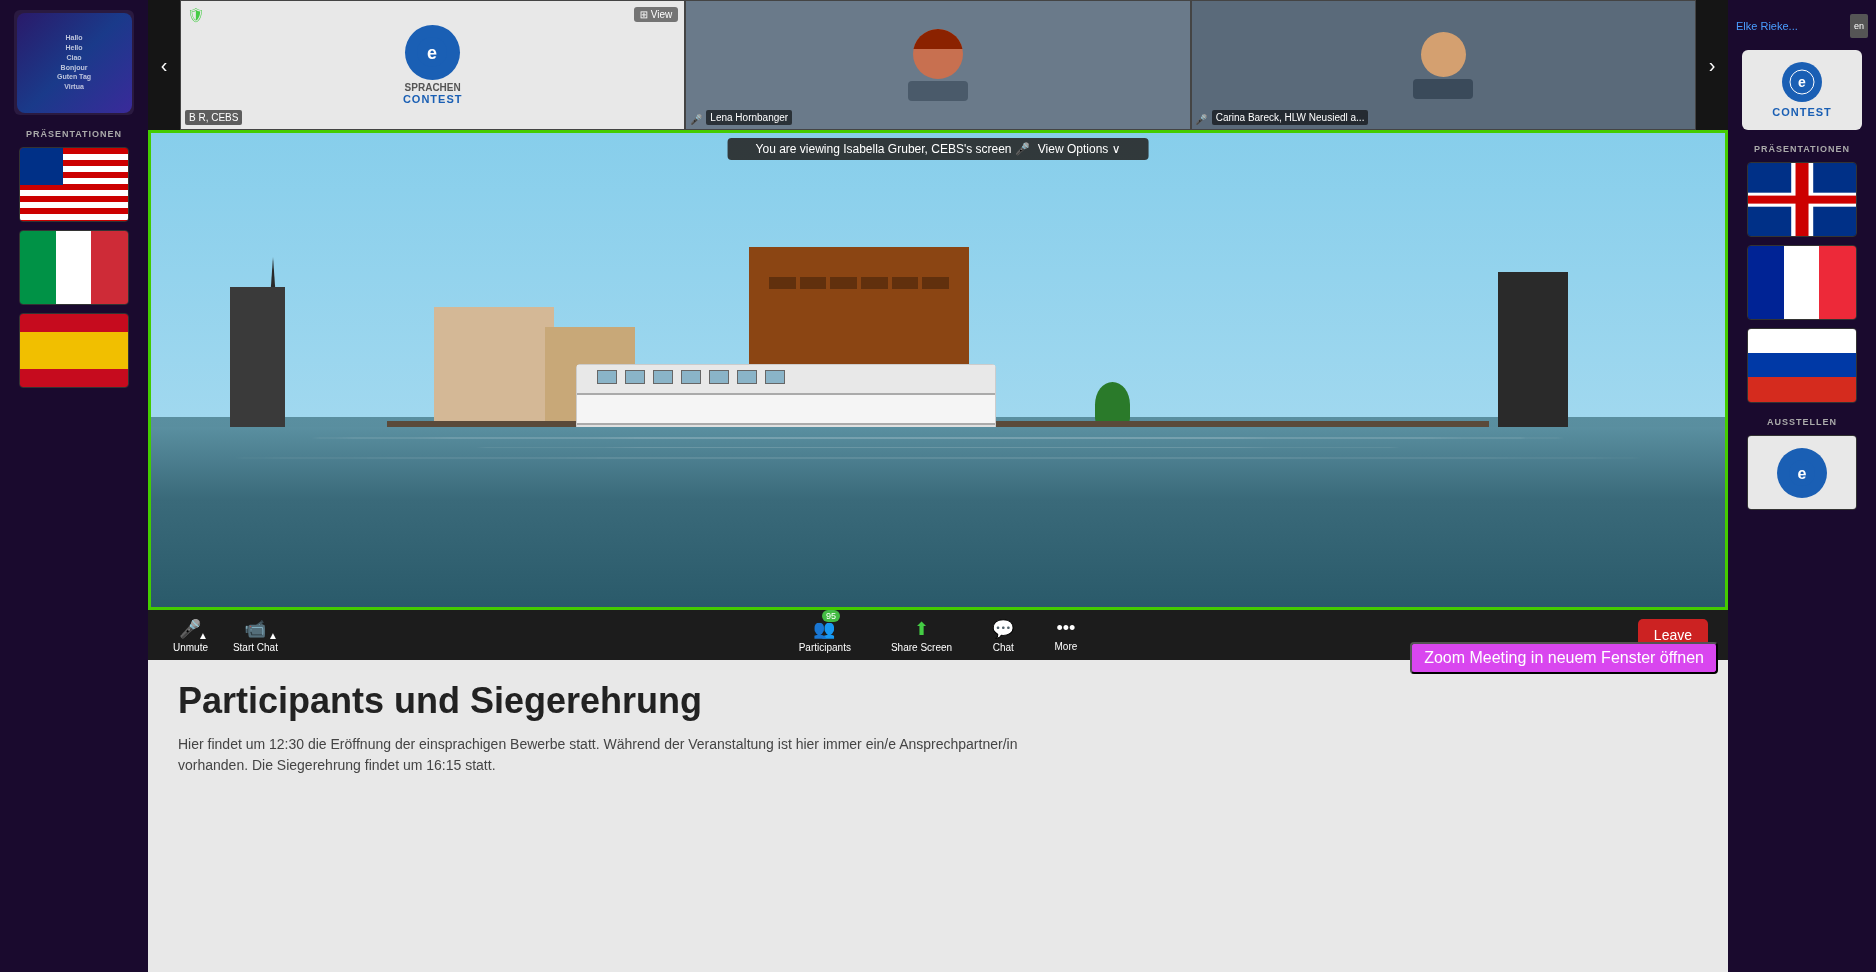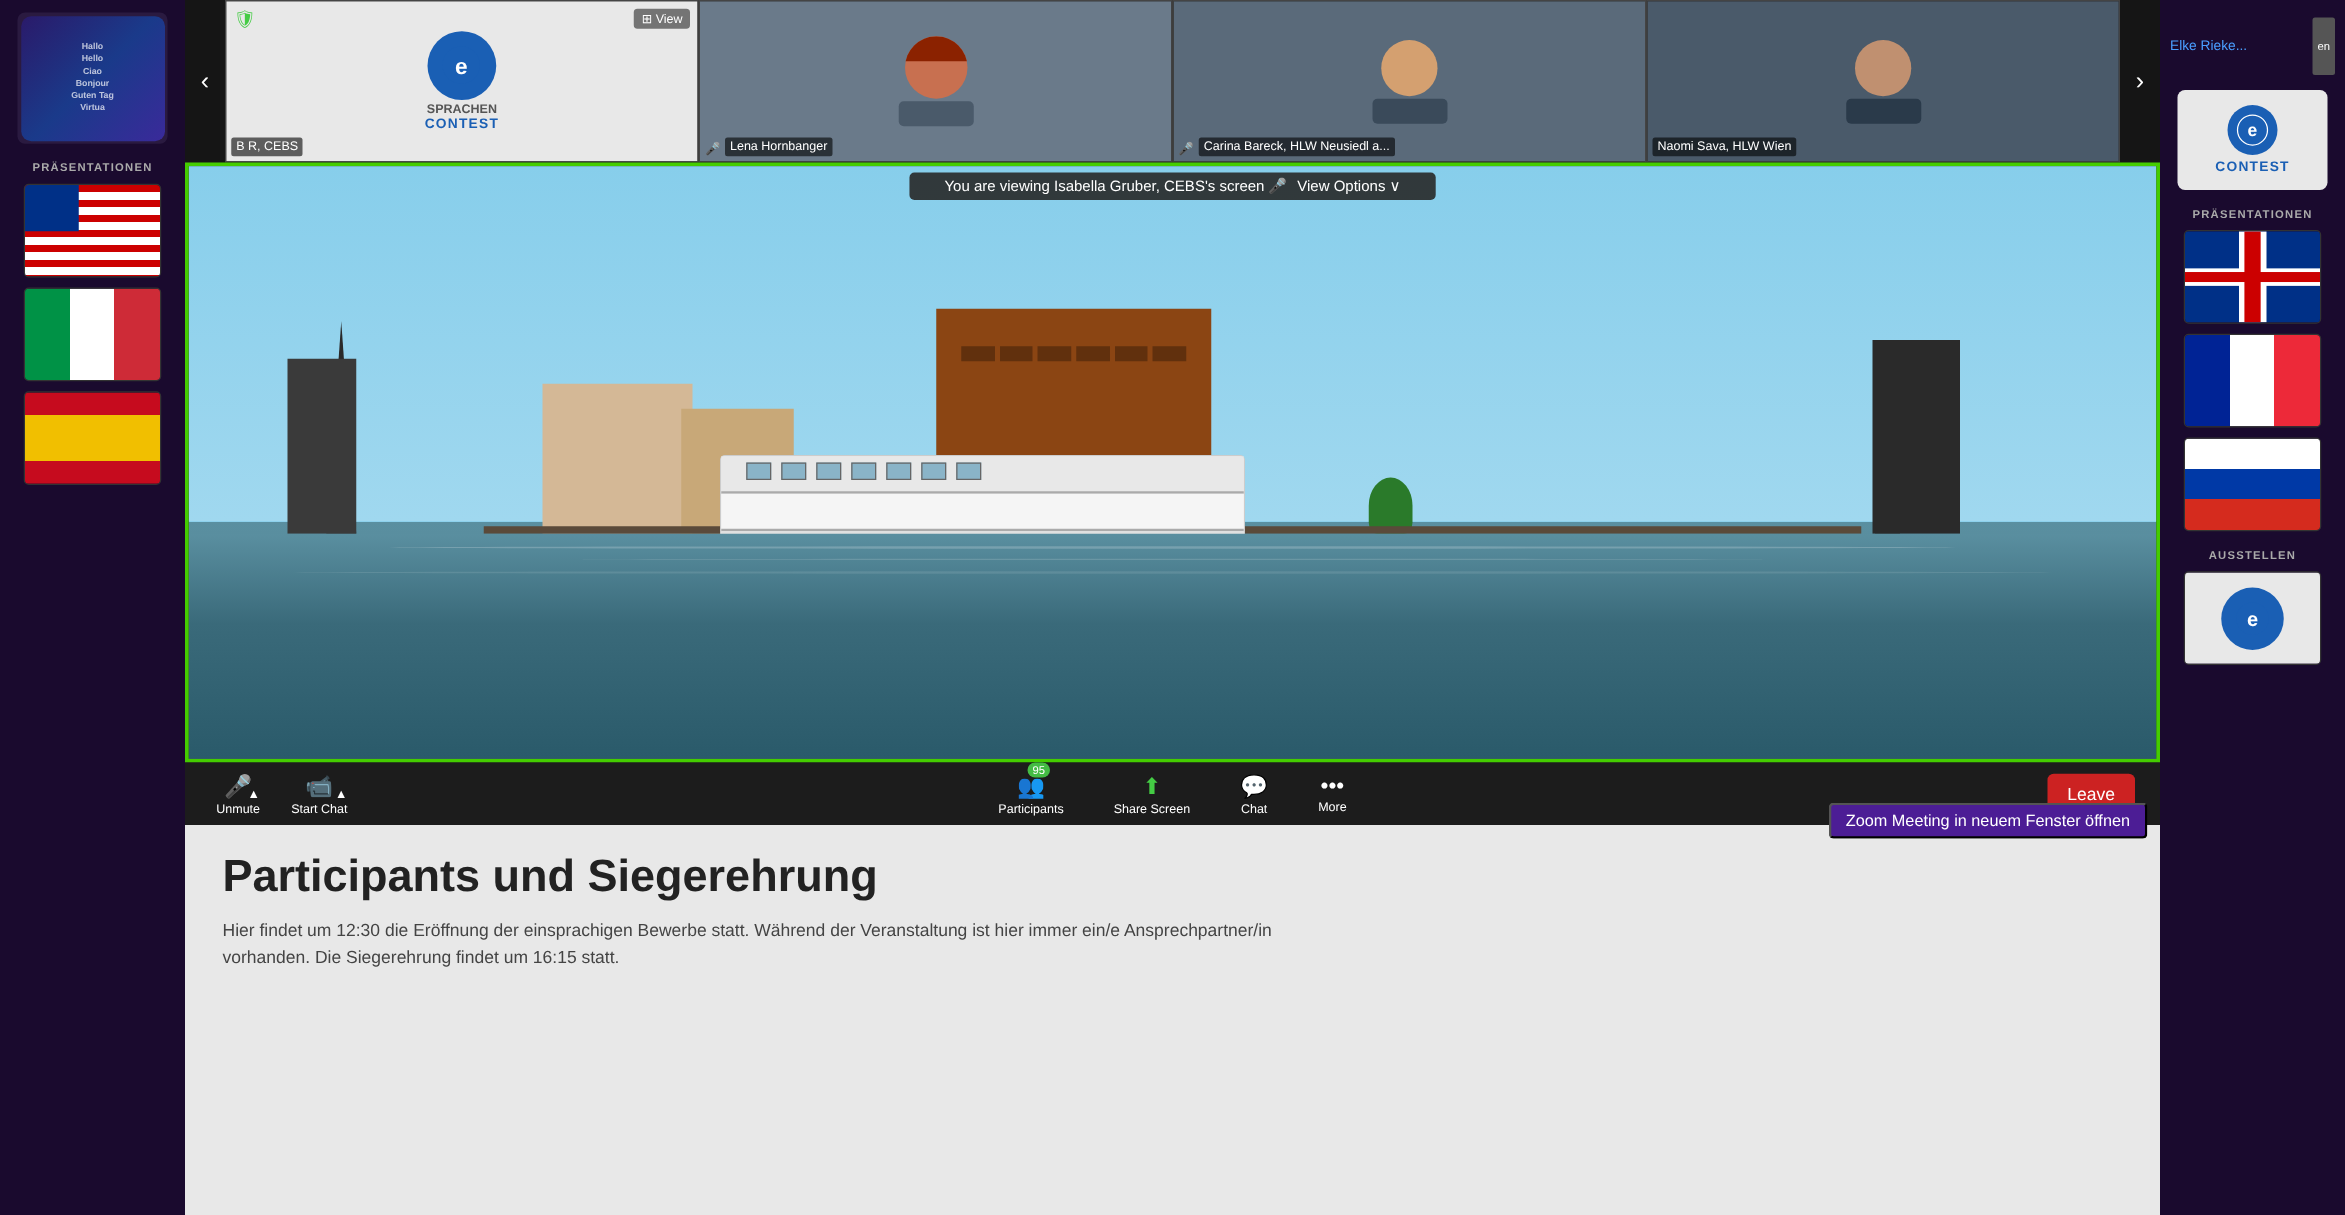--- a/index.html
+++ b/index.html
@@ -112,21 +112,21 @@
 
     .user-name {
       color: #4a9eff;
       font-size: 11px;
     }
 
     .lang-badge {
       background: #555;
       color: #fff;
       font-size: 9px;
-      padding: 18px 4px;
+      padding: 7px 4px;
       border-radius: 2px;
     }
 
     
     .contest-logo-box {
       width: 120px;
       height: 80px;
       background: #e8e8e8;
       border-radius: 6px;
       display: flex;
@@ -399,23 +399,23 @@
       height: 312px;
       background: #e8e8e8;
       z-index: 3;
       padding: 20px 30px;
     }
 
     .bottom-zoom-btn {
       position: absolute;
       right: 10px;
       top: -18px;
-      background: #4c1d95;
-      color: white;
-      font-size: 13px;
+      background: #d946ef;
+      color: white;
+      font-size: 16px;
       padding: 5px 12px;
       border-radius: 4px;
       cursor: pointer;
     }
 
     .bottom-title {
       font-size: 36px;
       font-weight: bold;
       color: #222;
       margin-bottom: 12px;
@@ -605,31 +605,20 @@
               <div style="width:45px;height:45px;border-radius:50%;background:#d4a070;overflow:hidden;"></div>
               <div style="width:60px;height:20px;background:#3a4a5a;margin-top:2px;border-radius:4px;"></div>
             </div>
           </div>
           <div class="mic-icon-label">🎤</div>
           <div class="tile-name-label" style="left:20px;">
             <span>Carina Bareck, HLW Neusiedl a...</span>
           </div>
         </div>
 
-        <div class="participant-tile" style="position:relative;background:#2a3a4a;">
-          <div style="width:100%;height:100%;background:#4a5a6a;display:flex;align-items:center;justify-content:center;">
-            <div style="display:flex;flex-direction:column;align-items:center;">
-              <div style="width:45px;height:45px;border-radius:50%;background:#c09070;overflow:hidden;"></div>
-              <div style="width:60px;height:20px;background:#2a3a4a;margin-top:2px;border-radius:4px;"></div>
-            </div>
-          </div>
-          <div class="tile-name-label">
-            <span>Naomi Sava, HLW Wien</span>
-          </div>
-        </div>
 
       </div>
 
       <div class="nav-arrow">›</div>
     </div>
 
     <div class="viewing-banner">
       <span>You are viewing Isabella Gruber, CEBS's screen 🎤</span>
       <button class="view-options-btn">View Options ∨</button>
     </div>

